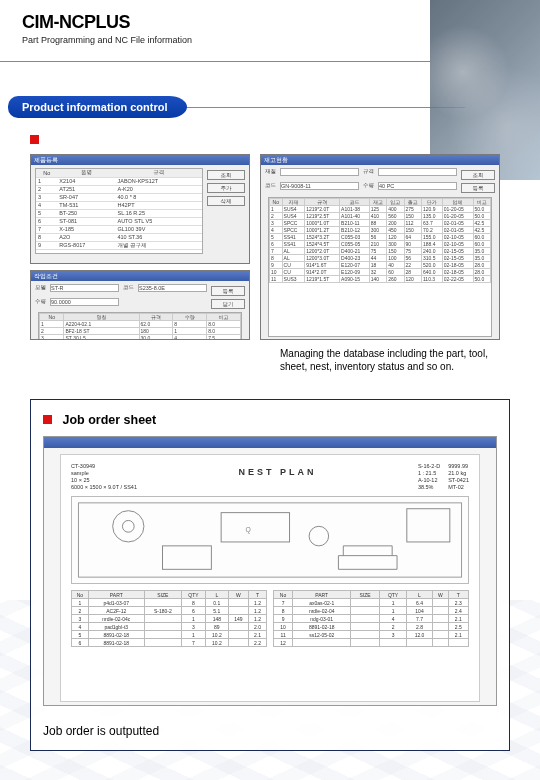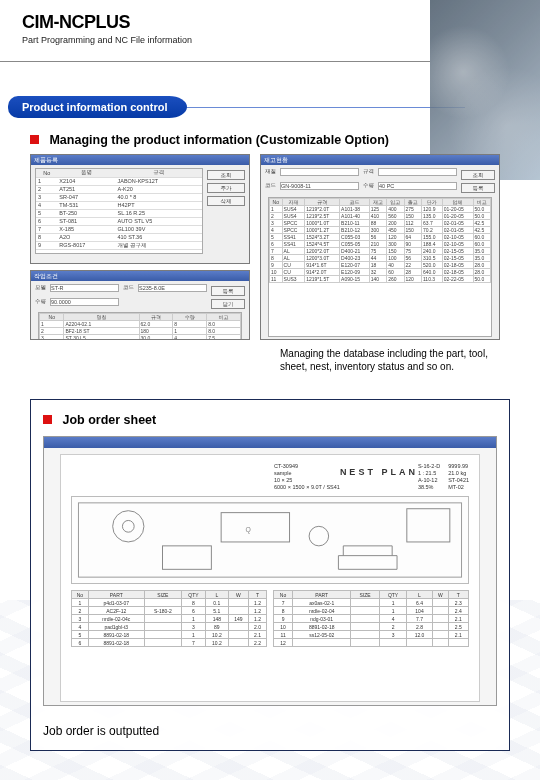--- a/index.html
+++ b/index.html
@@ -72,21 +72,21 @@
   .mw-table table{ border-collapse:collapse; width:100%; }
   .mw-table th,.mw-table td{ border:1px solid #ccc; font-size:5px; padding:0 1px; height:7px; white-space:nowrap;}
   .mw-table th{ background:#e8e8e8; font-weight:normal;}
   .caption1 { font-size:10px; margin:8px 0 0 250px; width:230px; line-height:1.25; }
   .sec2 { border:1px solid #1a2a55; padding:10px 12px 12px; margin-top:26px; position:relative; background:rgba(255,255,255,.92);}
   .sec2-title { margin-bottom:8px; }
   .jobwin { border:1px solid #999; background:#f5f5f5; height:270px; overflow:hidden; position:relative;}
   .jobwin .mw-title{height:11px;font-size:6.5px;}
   .paper { background:#fff; margin:6px 16px; height:248px; border:1px solid #ccc; padding:8px 10px; font-size:6px; color:#333;}
   .np-title { text-align:center; font-weight:bold; font-size:9px; letter-spacing:3px; margin:4px 0 6px;}
-  .np-hdr { display:flex; justify-content:flex-end; font-size:5.5px; margin-bottom:6px;}
+  .np-hdr { display:flex; justify-content:space-between; font-size:5.5px; margin-bottom:6px;}
   .np-box { display:flex; flex-direction:column; gap:1px;}
   .np-box div{white-space:nowrap;}
   .np-draw { height:88px; border:1px solid #bbb; margin:4px 0 6px; position:relative; background:#fdfdfd;}
   .np-draw svg{width:100%;height:100%;}
   .np-tables { display:flex; gap:6px; }
   .np-tab { flex:1; }
   .np-tab table{ width:100%; border-collapse:collapse;}
   .np-tab th,.np-tab td{ border:1px solid #bbb; font-size:5px; padding:0 1px; height:8px; white-space:nowrap; text-align:center;}
   .np-tab th{ background:#eee; font-weight:normal;}
   .caption2 { font-size:12px; margin-top:18px; }
@@ -101,21 +101,20 @@
   <h1>CIM-NCPLUS</h1>
   <div class="sub">Part Programming and NC File information</div>
 </div>
 
 <div class="section-line"></div>
 <div class="section-tab">Product information control</div>
 
 <div class="content">
   <div class="sec1-title">
     <span class="red-sq"></span>
-    <span class="block-title">Managing the product information (Customizable Option)</span>
   </div>
 
   <div class="shots-row">
     <div class="shots-col">
 
       <div class="mockwin mw1">
         <div class="mw-title">제품등록</div>
         <div class="mw-body" style="height:calc(100% - 10px);">
           <div class="mw-list">
             <table>

